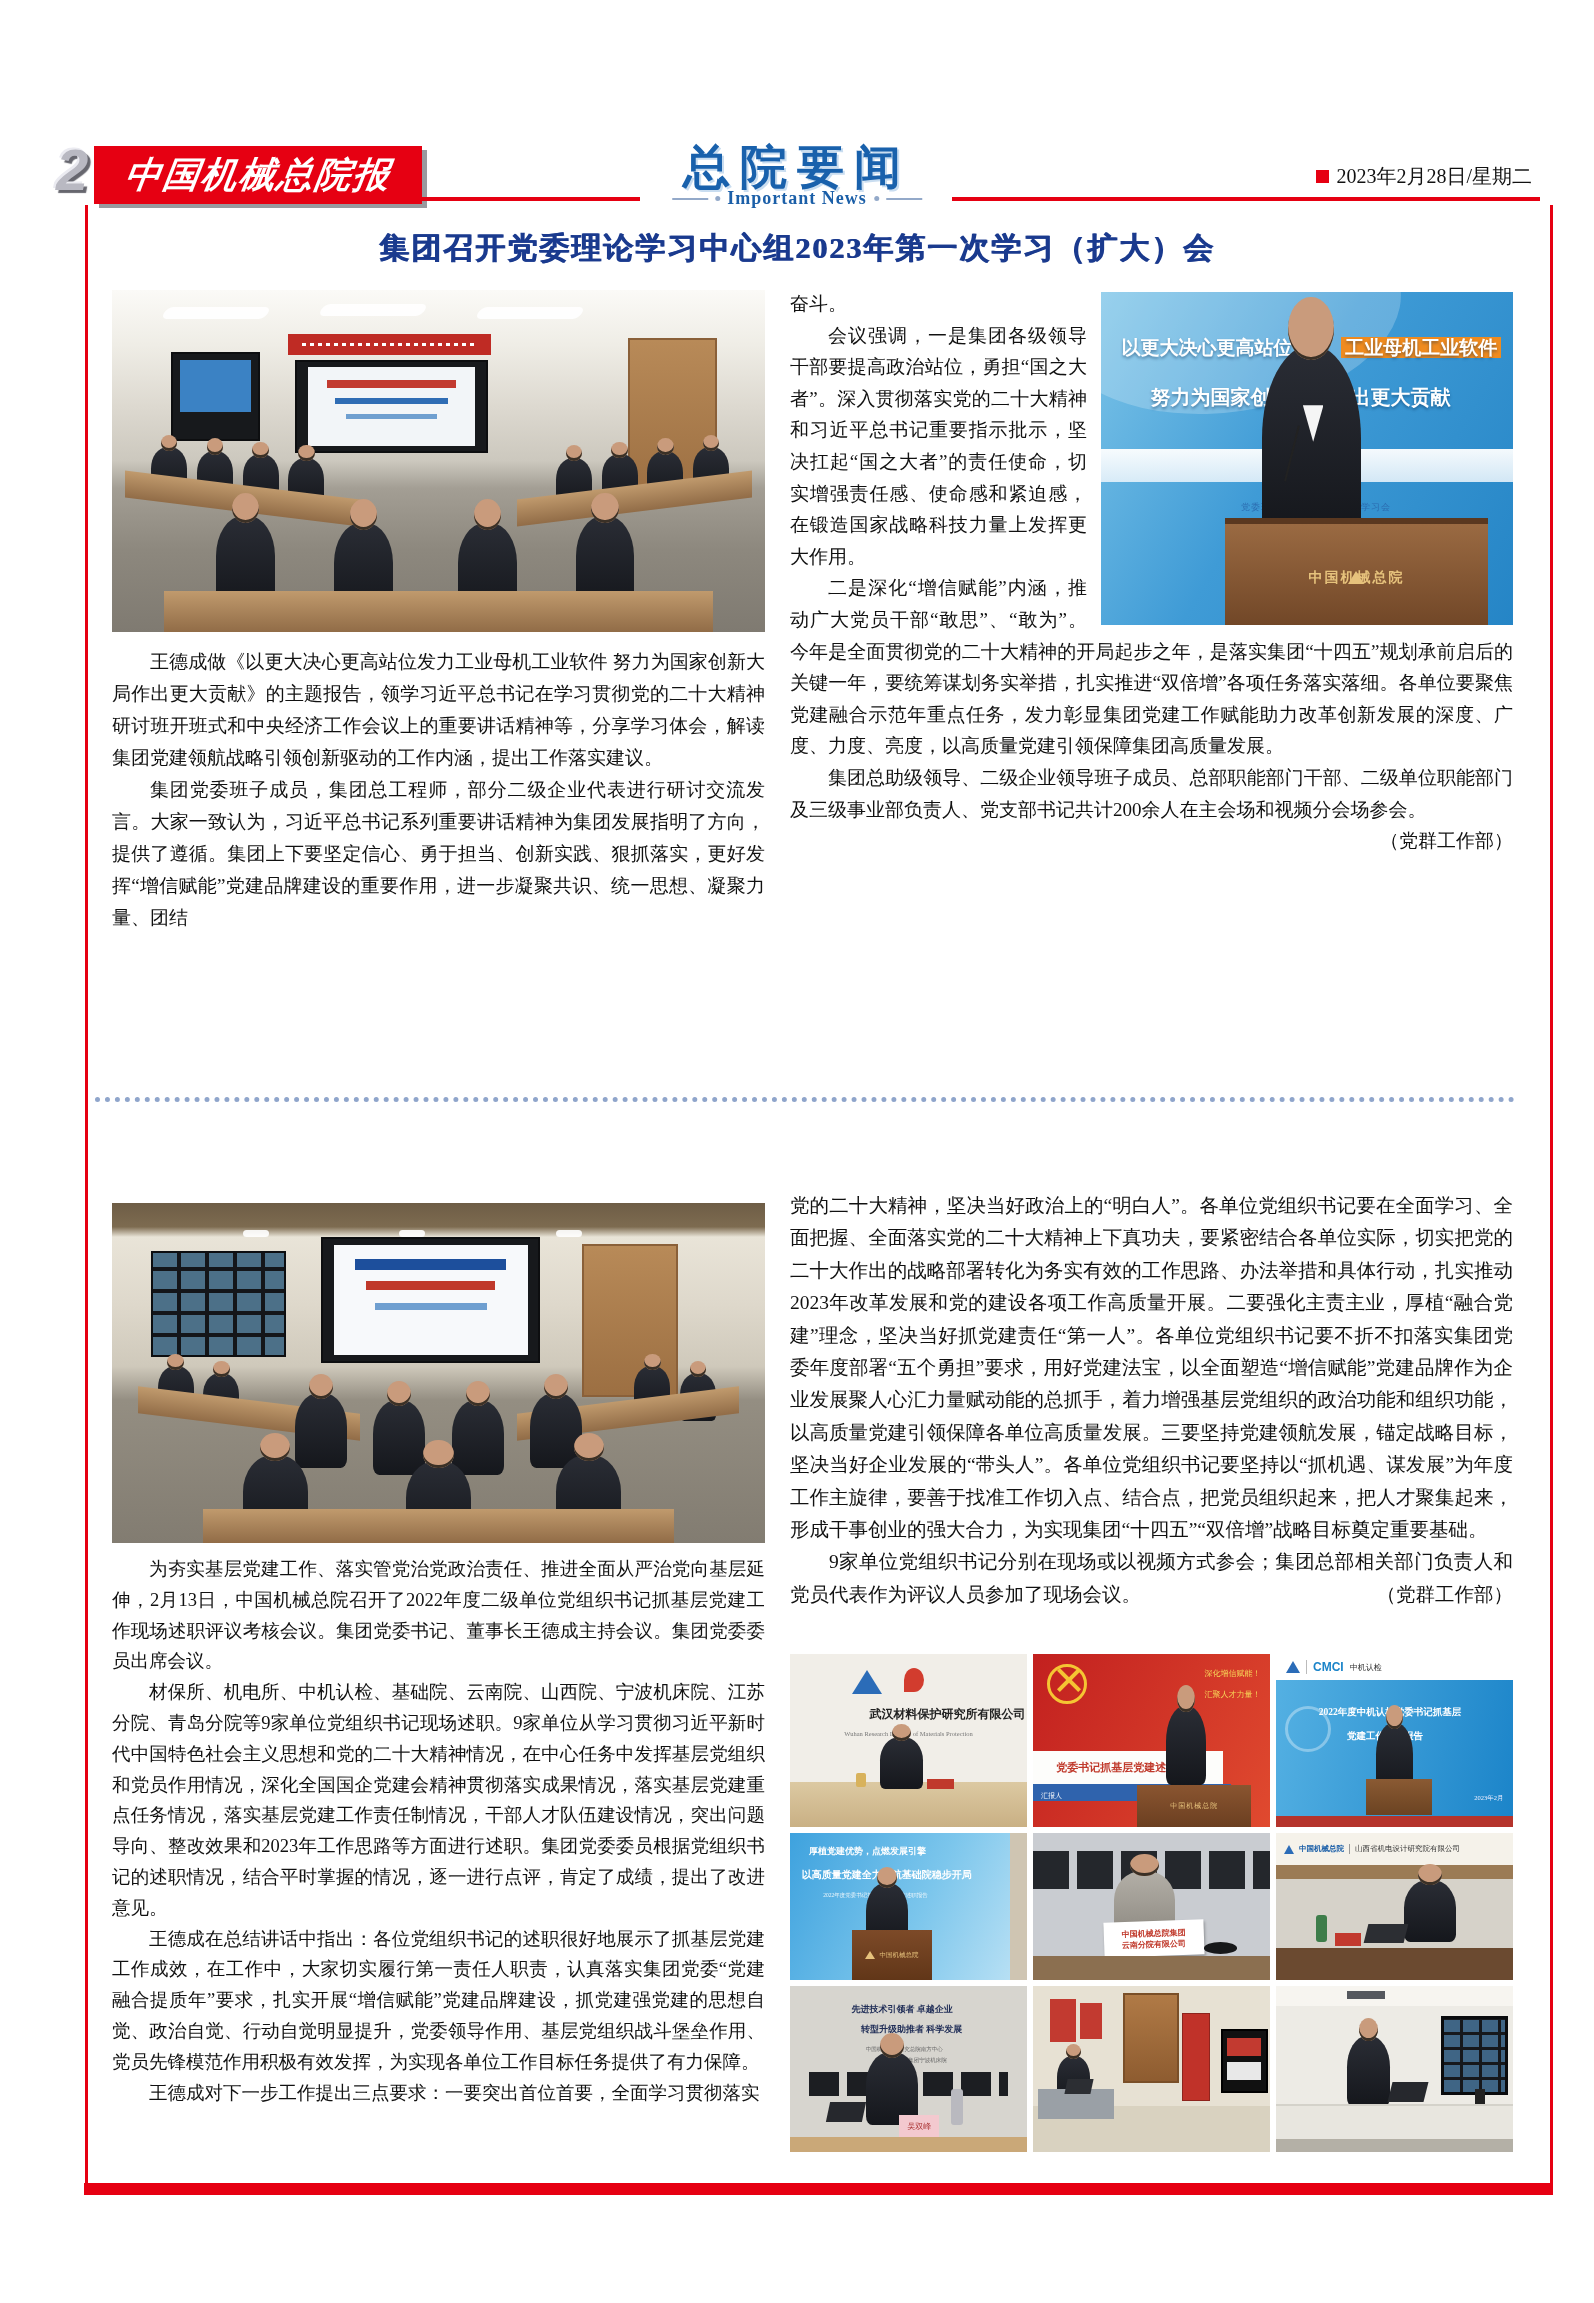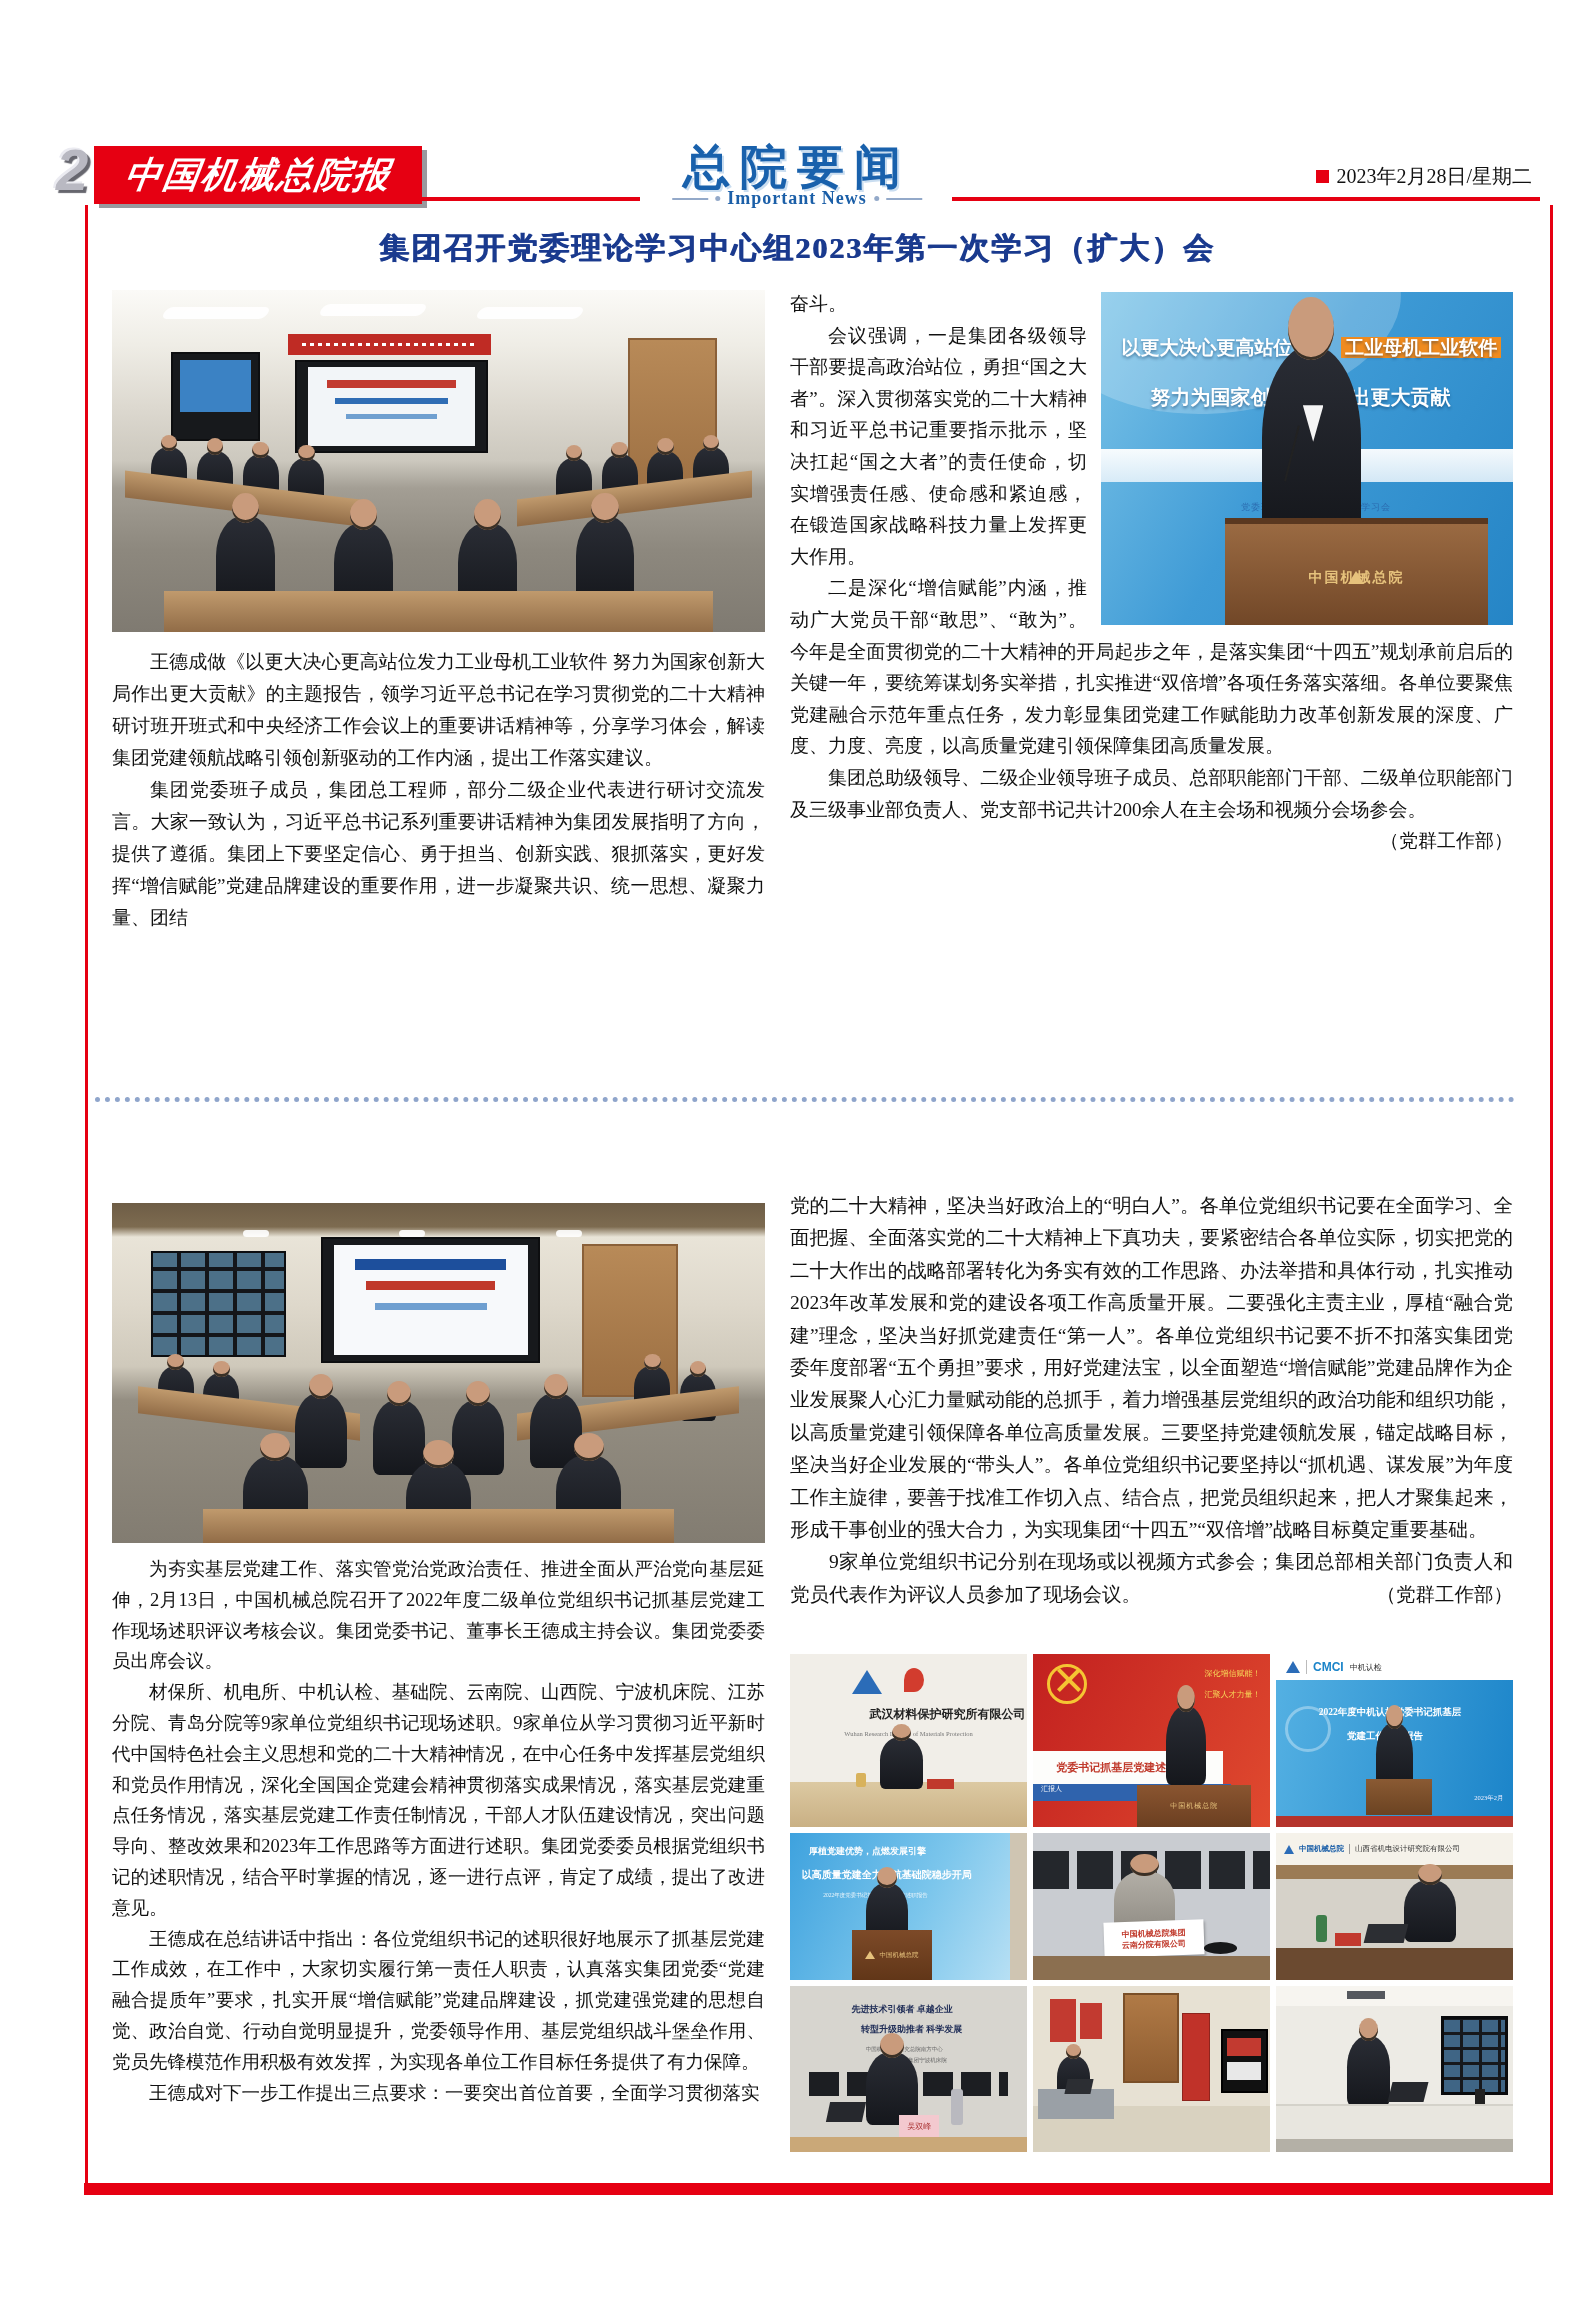--- a/index.html
+++ b/index.html
@@ -219,21 +219,21 @@
     <div class="gp">
       <div class="pa" style="inset:0;background:linear-gradient(120deg,#c2201f,#e04a2f);"></div>
       <i class="pa" style="left:6%;top:6%;width:34px;height:34px;border:3px solid #f5c533;border-radius:50%;"></i>
       <i class="pa" style="left:9%;top:14%;width:30px;height:4px;background:#f5c533;transform:rotate(45deg);"></i>
       <i class="pa" style="left:9%;top:14%;width:30px;height:4px;background:#f5c533;transform:rotate(-45deg);"></i>
       <div class="pt" style="right:4%;top:8%;font-size:8px;color:#f7d658;text-align:right;">深化增信赋能！</div>
       <div class="pt" style="right:4%;top:20%;font-size:8px;color:#f7d658;text-align:right;">汇聚人才力量！</div>
       <div class="pa" style="left:0;top:56%;width:80%;height:19%;background:#fdfdfb;display:flex;align-items:center;justify-content:center;">
         <span style="font-size:11px;font-weight:bold;color:#c0392b;">党委书记抓基层党建述职报告</span>
       </div>
-      <div class="pa" style="left:0;top:75%;width:80%;height:10%;background:#2f63ad;display:flex;align-items:flex-start;padding-left:8px;">
+      <div class="pa" style="left:0;top:75%;width:80%;height:10%;background:#2f63ad;display:flex;align-items:flex-end;padding-left:8px;">
         <span style="font-size:7px;color:#fff;">汇报人</span>
       </div>
       <i class="person" style="left:56%;top:30%;width:17%;height:46%;"></i>
       <div class="pa" style="left:44%;bottom:0;width:48%;height:24%;background:linear-gradient(#8a5530,#6b3f21);display:flex;align-items:center;justify-content:center;">
         <span style="font-size:7px;color:#e6c27c;letter-spacing:1px;">中国机械总院</span>
       </div>
     </div>
 
     <div class="gp">
       <div class="pa" style="inset:0;background:linear-gradient(100deg,#55b1e3,#1b84c9);"></div>

